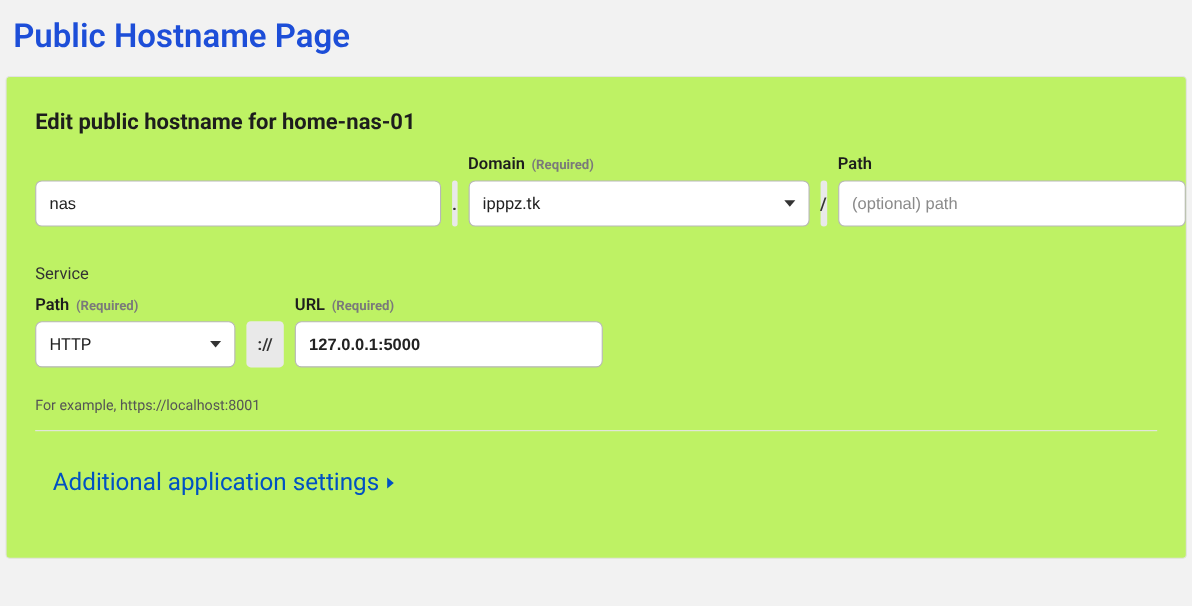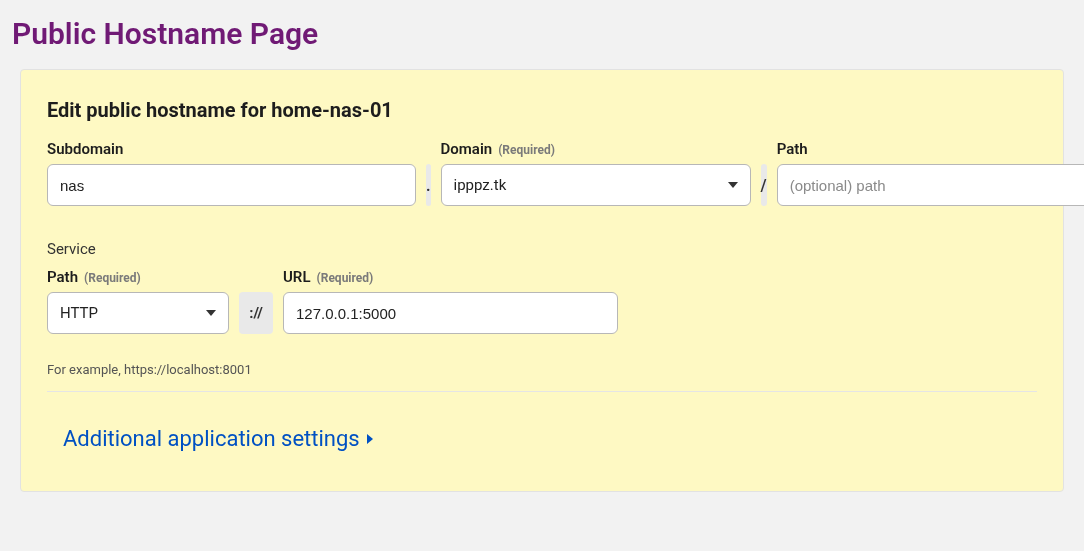--- a/index.html
+++ b/index.html
@@ -10,28 +10,28 @@
       width: 1084px;
       height: 551px;
       overflow: hidden;
     }
     .page-header {
       padding: 16px 12px 18px 12px;
     }
     .page-header h1 {
       font-size: 30px;
       font-weight: 600;
-      color: #701a75;
+      color: #1d4ed8;
     }
     .card {
-      margin: 0 20px;
-      background: #fef9c3;
+      margin: 0 5px;
+      background: #bef264;
       border: 1px solid #e2e2e2;
       border-radius: 4px;
-      padding: 28px 26px 40px 26px;
+      padding: 28px 26px 56px 26px;
     }
     .card-title {
       font-size: 20px;
       font-weight: 700;
       margin-bottom: 18px;
       color: #1d1d1d;
     }
     .section-label {
       font-size: 15px;
       color: #333;
@@ -87,21 +87,21 @@
       font-size: 16px;
       font-weight: 600;
       color: #333;
       border-radius: 4px;
     }
     .proto-sep { width: 34px; font-size: 15px; font-weight: 700; }
     .subdomain-w { width: 369px; }
     .domain-w { width: 310px; }
     .path-w { width: 316px; }
     .type-w { width: 182px; }
-    .url-w { width: 335px; }
+    .url-w { width: 280px; font-weight: bold; }
     .caret {
       width: 0; height: 0;
       border-left: 5px solid transparent;
       border-right: 5px solid transparent;
       border-top: 6px solid #333;
     }
     .service-block { margin-top: 34px; }
     .example-text {
       font-size: 13px;
       color: #555;
@@ -137,21 +137,20 @@
 <div class="page-header">
   <h1>Public Hostname Page</h1>
 </div>
 
 <div class="card">
   <div class="card-title">Edit public hostname for home-nas-01</div>
 
 
   <div class="row">
     <div class="field-group">
-      <div class="field-label">Subdomain</div>
       <input type="text" class="text-input subdomain-w" value="nas" style="">
     </div>
 
     <div class="dot-sep">.</div>
 
     <div class="field-group">
       <div class="field-label">
         <span>Domain</span>
         <span class="required-tag">(Required)</span>
       </div>

